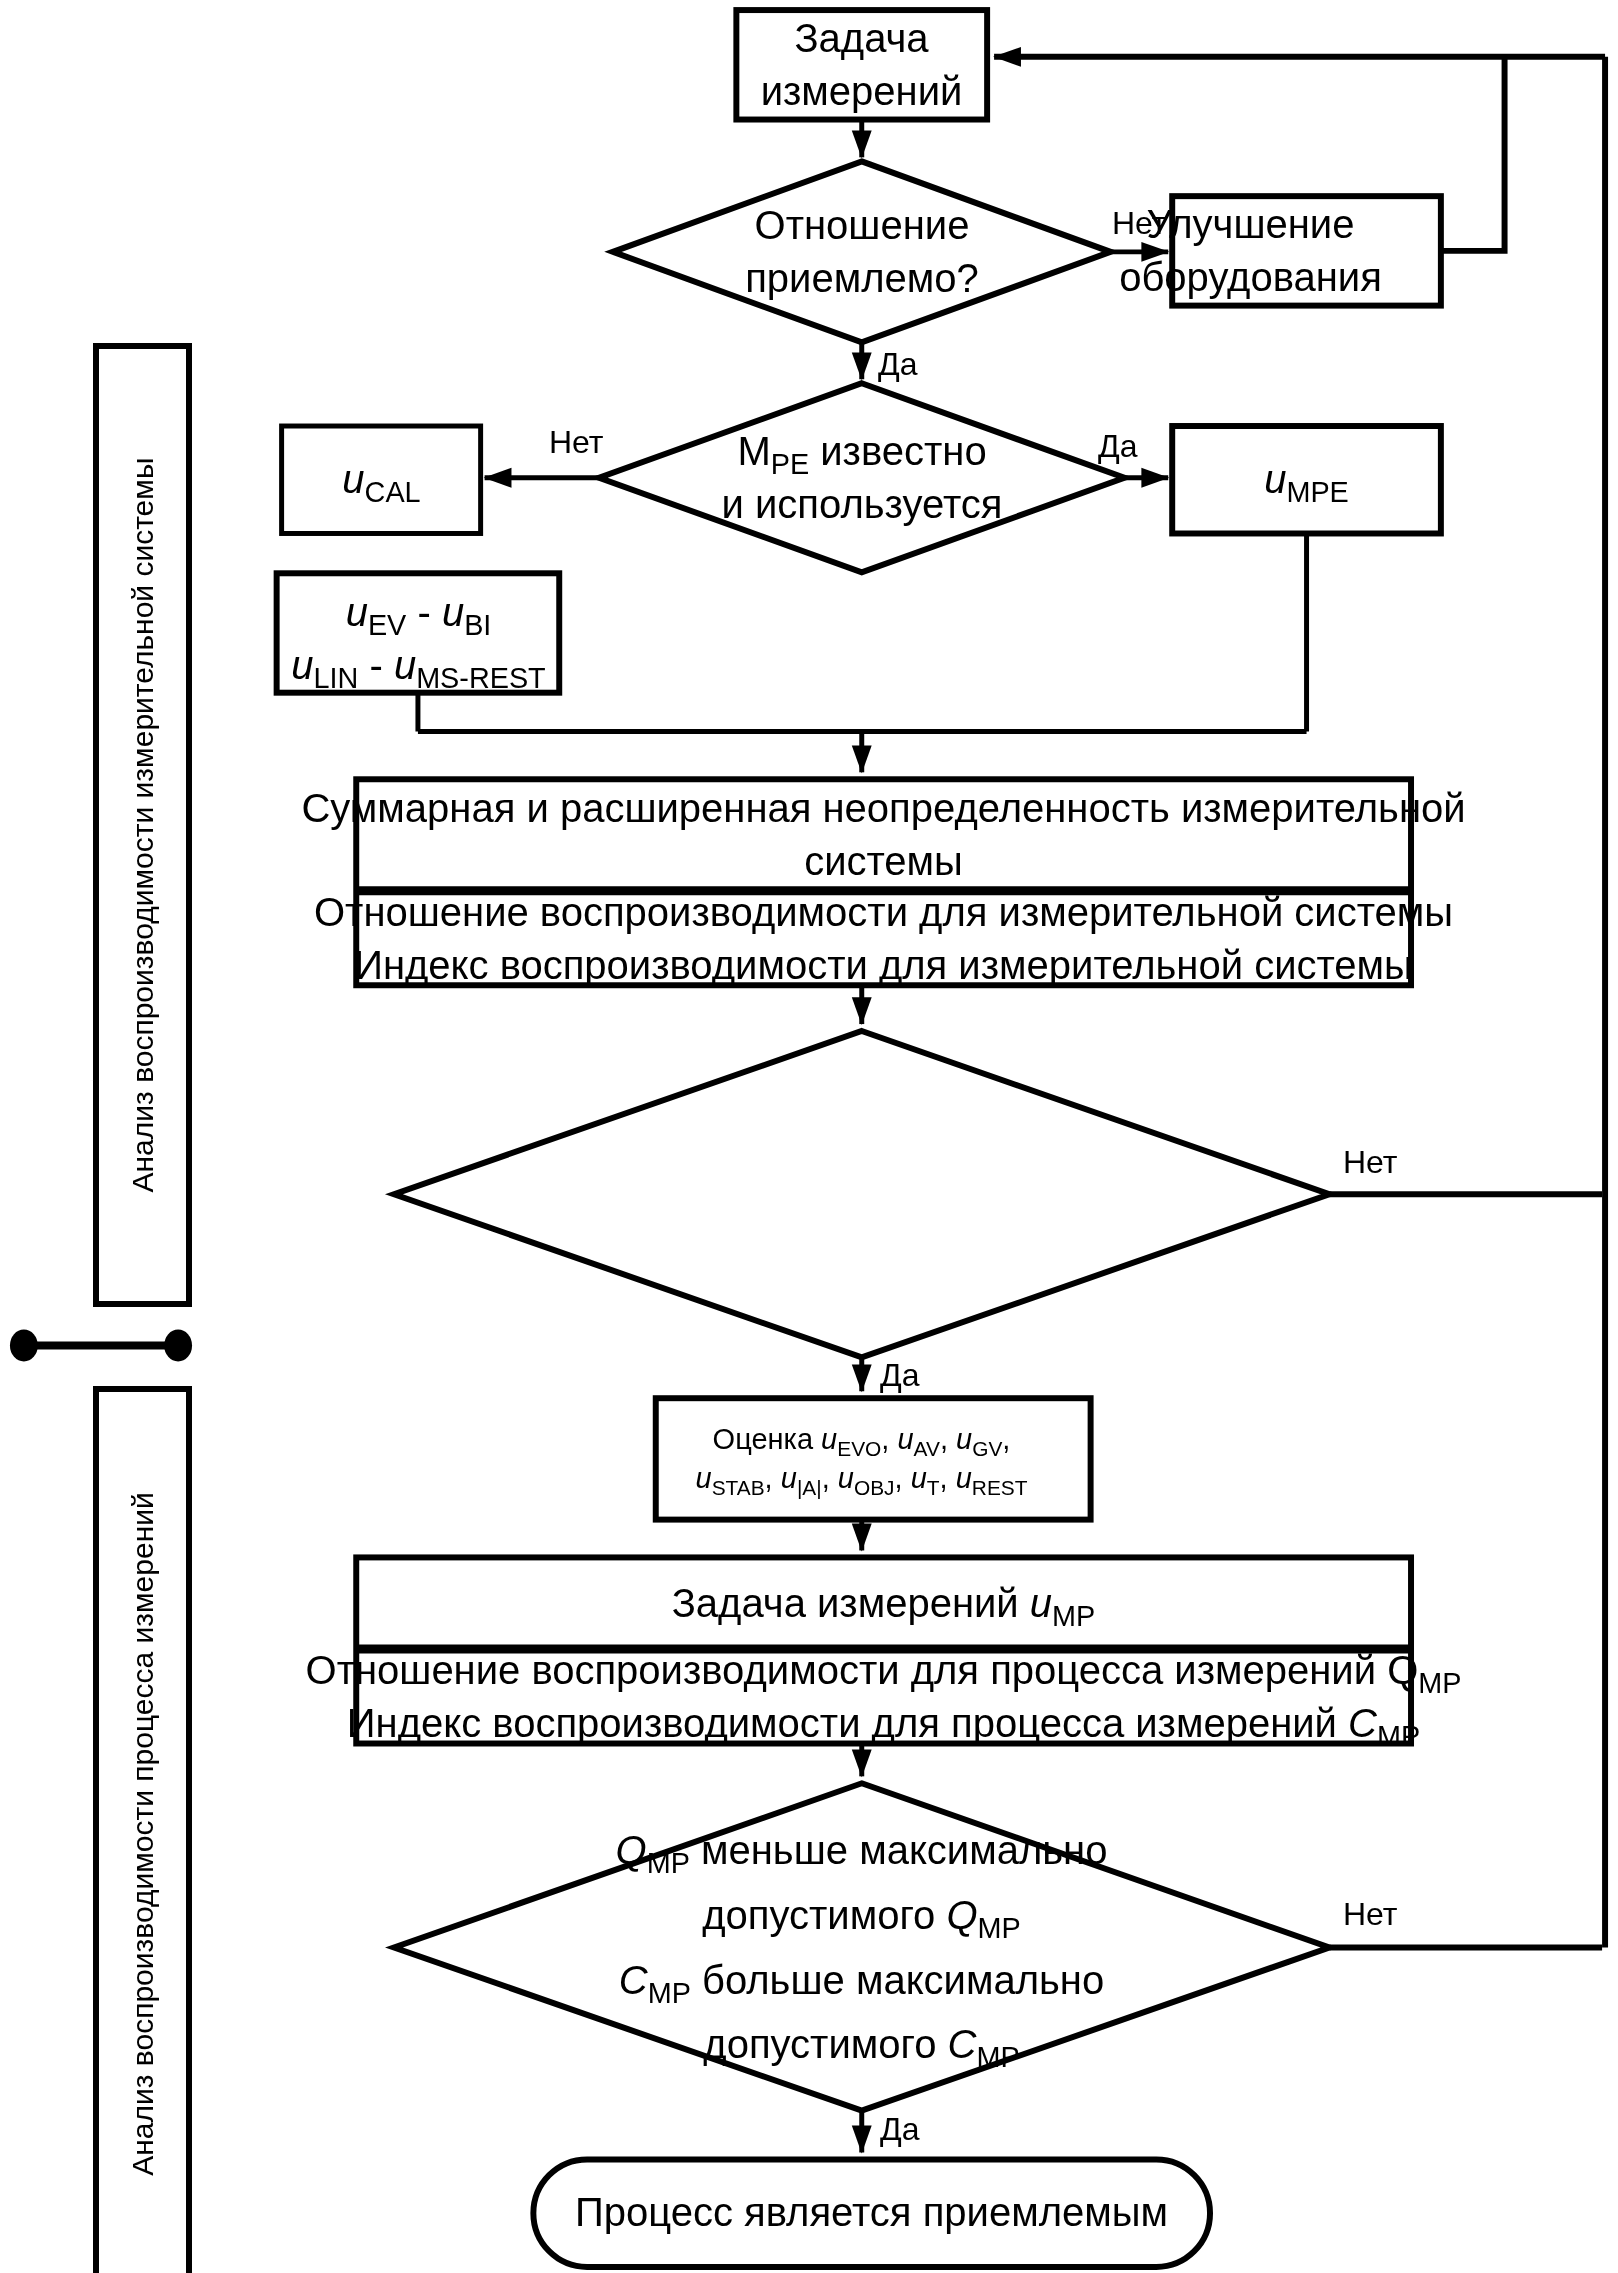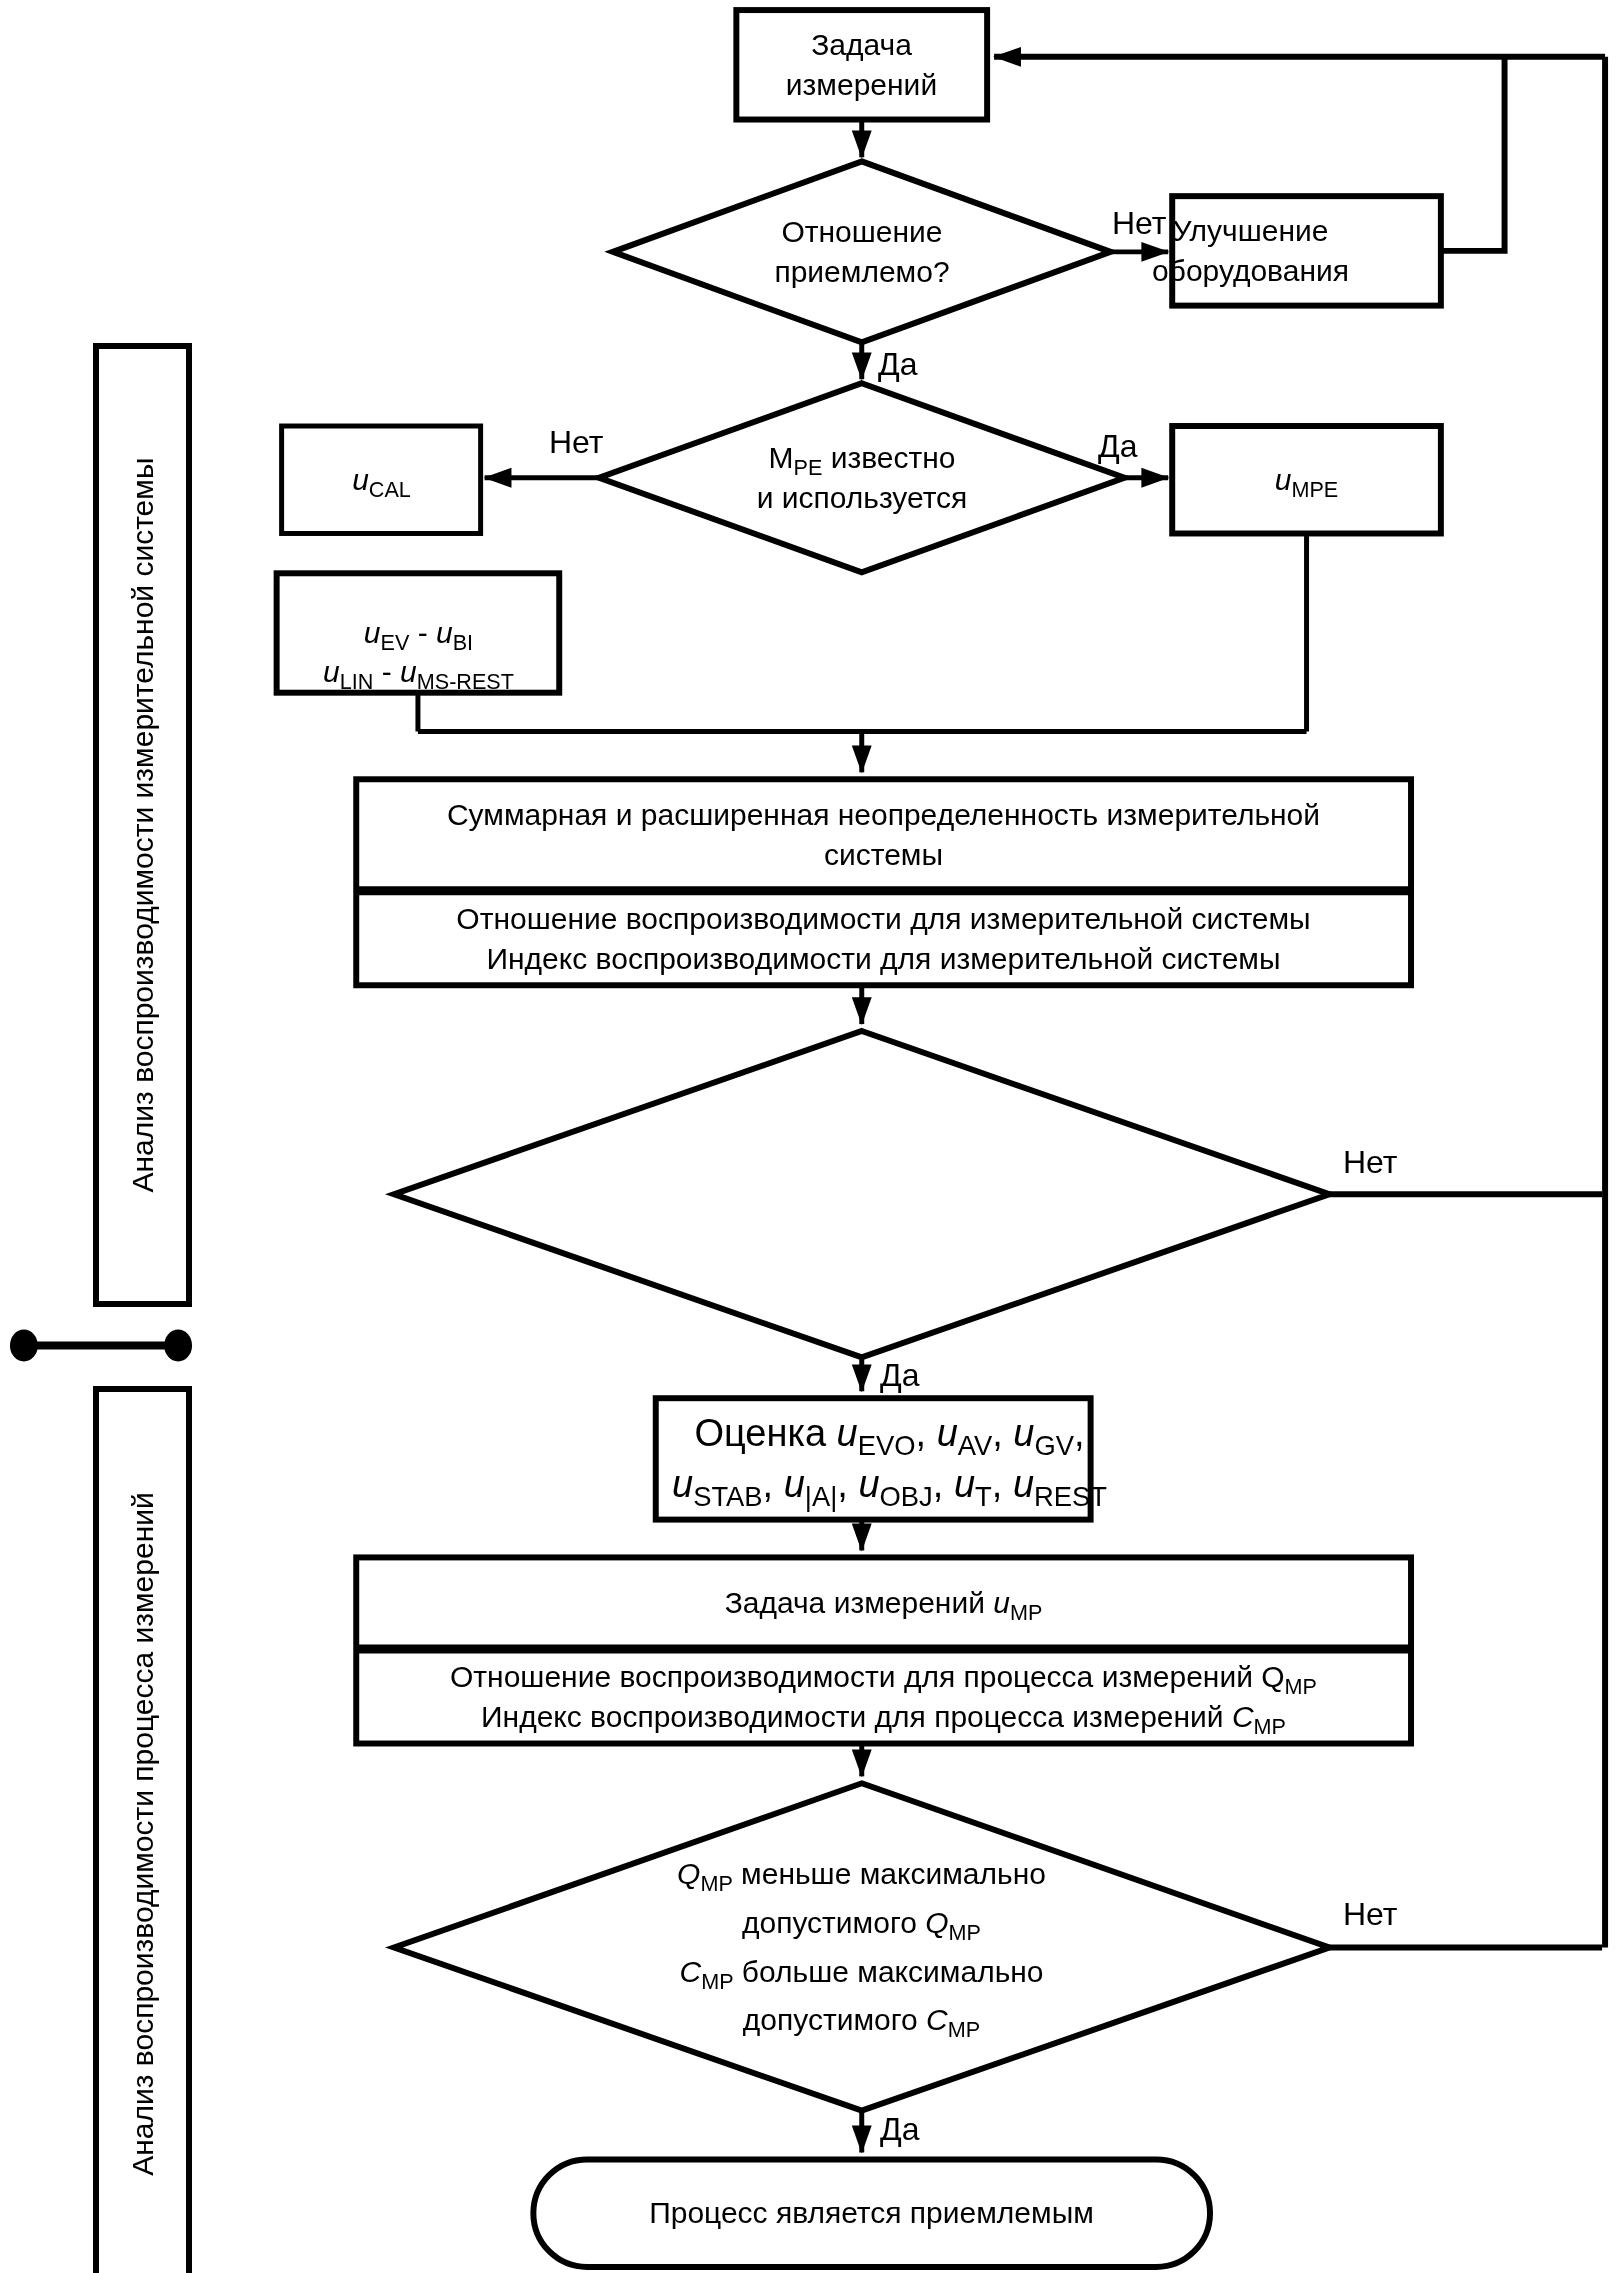--- a/index.html
+++ b/index.html
@@ -3,21 +3,21 @@
 <meta charset="utf-8">
 <style>
   html,body{margin:0;padding:0;background:#fff;}
   #stage{
     position:relative;width:1619px;height:2274px;background:#fff;
     font-family:"Liberation Sans",sans-serif;color:#000;overflow:hidden;
   }
   #chart-svg{position:absolute;left:0;top:0;}
   .node-text{
     position:absolute;display:flex;flex-direction:column;align-items:center;justify-content:center;
-    text-align:center;font-size:30px;line-height:1.32;white-space:nowrap;
+    text-align:center;font-size:40px;line-height:1.32;white-space:nowrap;
   }
   .node-text sub{font-size:0.72em;line-height:0;}
   .node-text i{font-style:italic;}
   .loose{line-height:1.62;}
   .edge-label{
     position:absolute;font-size:32px;line-height:1;white-space:nowrap;
   }
   .side-box{
     position:absolute;border:6px solid #000;background:#fff;
   }
@@ -136,21 +136,21 @@
     <div>Суммарная и расширенная неопределенность измерительной</div>
     <div>системы</div>
   </div>
 
   <div class="node-text" style="left:356px;top:891px;width:1055px;height:95px;">
     <div>Отношение воспроизводимости для измерительной системы</div>
     <div>Индекс воспроизводимости для измерительной системы</div>
   </div>
 
 
-  <div class="node-text" style="left:672px;top:1398px;width:435px;height:121px;font-size:38px;">
+  <div class="node-text" style="left:644px;top:1398px;width:435px;height:121px;font-size:29px;">
     <div>Оценка  <i>u</i><sub>EVO</sub>,  <i>u</i><sub>AV</sub>,  <i>u</i><sub>GV</sub>,</div>
     <div><i>u</i><sub>STAB</sub>,  <i>u</i><sub>|A|</sub>,  <i>u</i><sub>OBJ</sub>,  <i>u</i><sub>T</sub>,  <i>u</i><sub>REST</sub></div>
   </div>
 
   <div class="node-text" style="left:356px;top:1557px;width:1055px;height:92px;">
     <div>Задача измерений <i>u</i><sub>MP</sub></div>
   </div>
 
   <div class="node-text" style="left:356px;top:1649px;width:1055px;height:95px;">
     <div>Отношение воспроизводимости для процесса измерений Q<sub>MP</sub></div>

